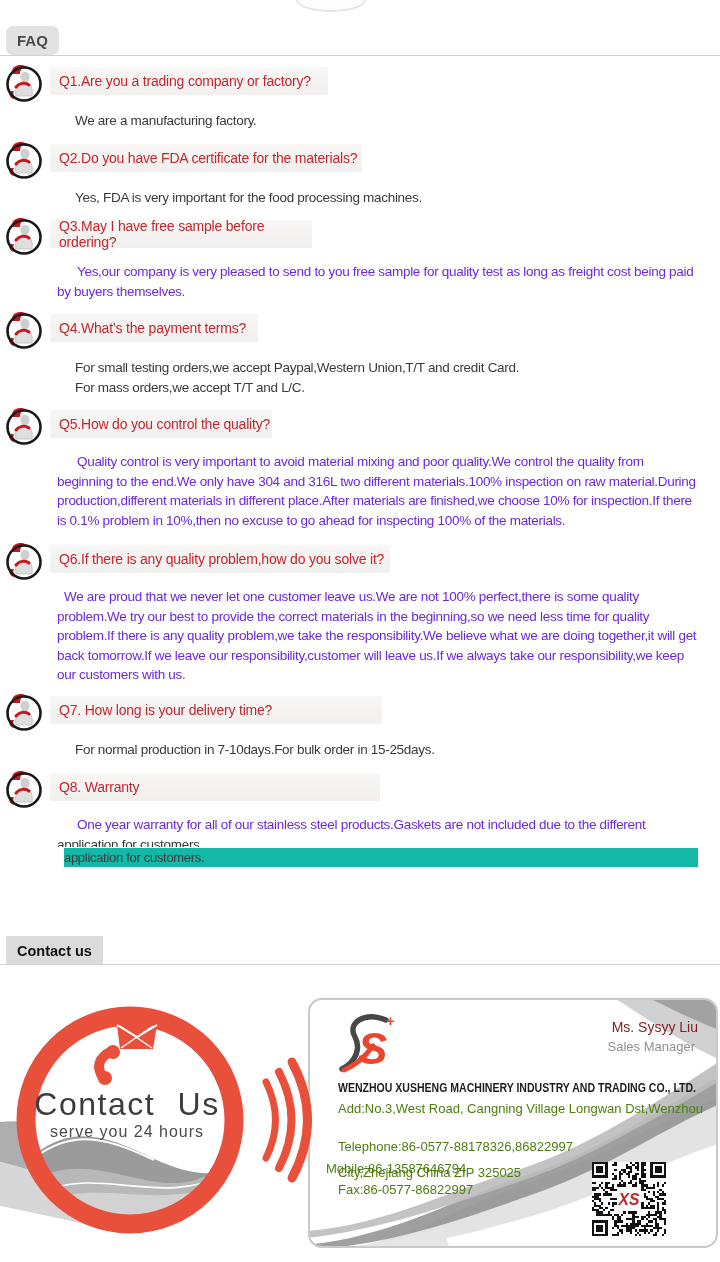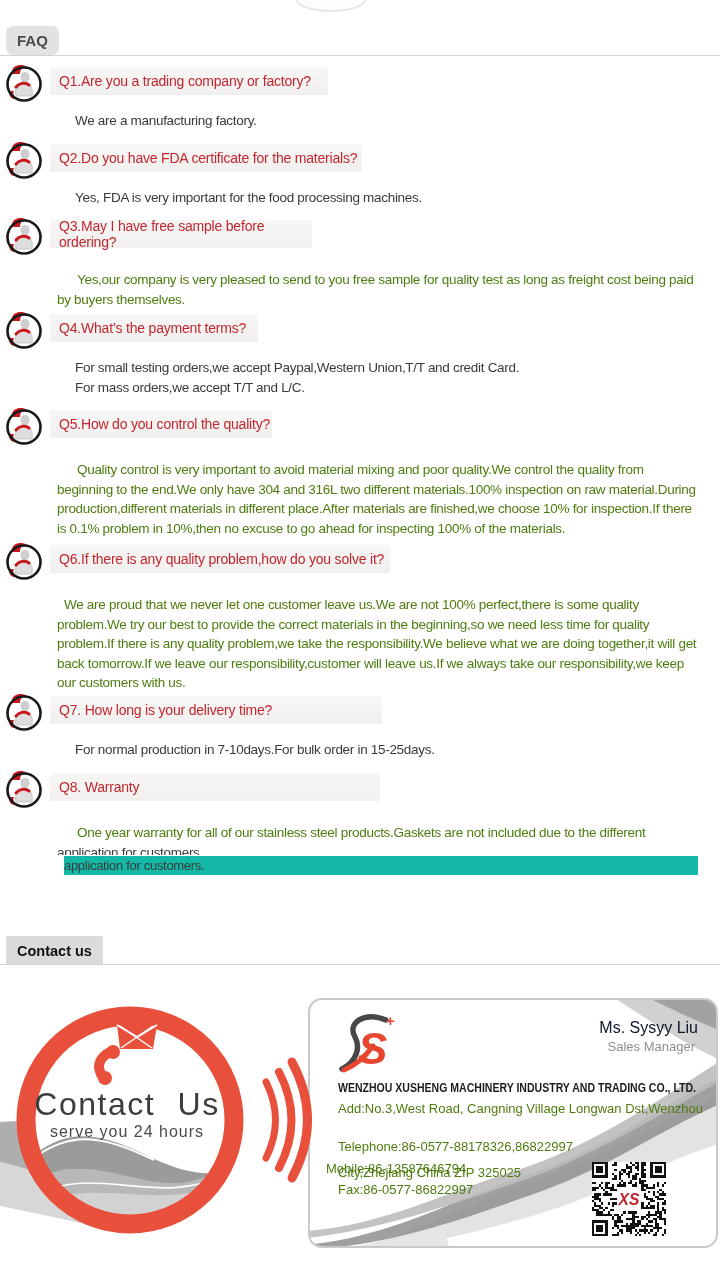--- a/index.html
+++ b/index.html
@@ -20,38 +20,38 @@
   .faq-item{position:absolute;left:0;width:720px;}
   .q-icon{position:absolute;left:4px;top:-3px;width:40px;height:40px;}
   .q-bar{margin-left:50px;height:28px;display:flex;align-items:center;padding-left:9px;
         box-sizing:border-box;font-size:14px;letter-spacing:-0.2px;color:#c2262e;
         background:linear-gradient(180deg,#f8f7f6,#f1f0ef);}
   .q1 .q-bar{width:278px}.q2 .q-bar{width:312px}.q3 .q-bar{width:262px}.q4 .q-bar{width:208px}
   .q5 .q-bar{width:222px}.q6 .q-bar{width:340px}.q7 .q-bar{width:332px}.q8 .q-bar{width:330px}
   .ans-single{margin:16px 20px 0 75px;font-size:13.5px;letter-spacing:-0.3px;
         line-height:20px;color:#3a3a3a;}
   .ans-single + .ans-single{margin-top:0;}
-  .ans-para{margin:22px 22px 0 57px;font-size:13.5px;letter-spacing:-0.3px;
-        line-height:19.5px;color:#4d7c0f;text-indent:20px;}
+  .ans-para{margin:14px 22px 0 57px;font-size:13.5px;letter-spacing:-0.3px;
+        line-height:19.5px;color:#6d28d9;text-indent:20px;}
   .indent-sm{text-indent:7px;}
   .clip-line{height:12px;overflow:hidden;margin:0 22px 0 57px;font-size:13.5px;
         letter-spacing:-0.3px;line-height:19.5px;color:#3a3a3a;}
   .repeat-line{margin:1px 22px 0 64px;font-size:13px;letter-spacing:-0.3px;
         line-height:19px;color:#3a3a3a;background:#14b8a6;}
   
   #contact-badge{position:absolute;left:0;top:980px;width:332px;height:282px;z-index:2;}
   
   #business-card{position:absolute;left:308px;top:998px;width:410px;height:250px;
         box-sizing:border-box;border:2px solid #c9c9c9;border-radius:14px;background:#fff;
         overflow:hidden;z-index:1;}
   #card-waves{position:absolute;left:0;top:0;width:410px;height:250px;}
   .card-el{position:absolute;z-index:3;}
   #xs-logo{left:24px;top:12px;width:66px;height:66px;}
   #name-block{right:18px;top:16px;text-align:right;}
-  #person-name{font-size:16px;color:#0f172a;line-height:23px;}
+  #person-name{font-size:14px;color:#7f1d1d;line-height:23px;}
   #person-title{font-size:13px;color:#8f8f8f;line-height:15px;padding-right:3px;}
   #company-name{left:28px;top:80px;width:470px;font-size:13.5px;font-weight:700;color:#1c1c1c;
         white-space:nowrap;transform:scaleX(0.78);transform-origin:left center;}
   .card-text{font-size:13px;color:#4d7c0f;white-space:nowrap;}
   #addr1{left:28px;top:101px;}
   #addr2{left:28px;top:117px;margin-top:48px;}
   #tel{left:28px;top:139px;}
   #mob{left:16px;top:161px;}
   #fax{left:28px;top:182px;}
   #qr-code{right:50px;top:162px;width:74px;height:74px;}

